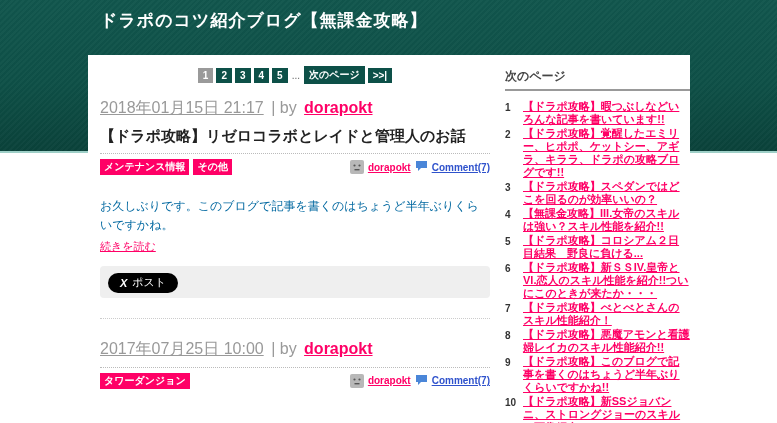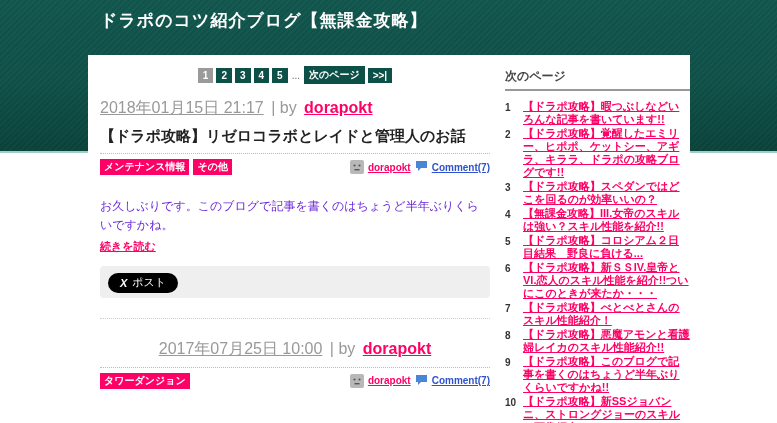--- a/index.html
+++ b/index.html
@@ -33,34 +33,34 @@
   .pagination { margin-top:11px; display:flex; justify-content:center; align-items:center; gap:3px; }
   .page-btn {
     display:inline-block; min-width:9px; padding:2px 5px; font-size:10px; font-weight:bold;
     color:#fff; background:#0d5048; text-align:center; cursor:pointer;
   }
   .page-btn.current { background:#9a9a9a; }
   .ellipsis { font-size:10px; color:#666; margin:0 1px; }
 
   
   .post-date-row { margin-top:14px; font-size:16px; color:#999; }
-  .post2 .post-date-row { margin-top:20px;text-align:center; }
+  .post2 .post-date-row { margin-top:20px; }
   .date-link { color:#999; text-decoration:underline; cursor:pointer; }
   .by-label { color:#999; margin:0 3px; }
   .author-link { color:#ff0066; font-weight:bold; text-decoration:underline; cursor:pointer; }
   .post-title { margin:7px 0 0; font-size:15px; font-weight:bold; color:#222; line-height:1.35; cursor:pointer; }
   .title-sep { border:none; border-top:1px dotted #bbb; margin:7px 0 0; }
   .meta-row { display:flex; justify-content:space-between; align-items:center; margin-top:5px; }
   .tags { display:flex; gap:4px; }
   .tag { background:#ff0066; color:#fff; font-size:10px; font-weight:bold; padding:1px 4px; cursor:pointer; }
   .meta-right { display:flex; align-items:center; gap:4px; font-size:10px; }
   .avatar-wrap { width:14px; height:14px; display:inline-block; }
   .comment-link { color:#2f52cc; text-decoration:underline; font-weight:bold; cursor:pointer; }
-  .post-body { margin:22px 0 0; font-size:12px; color:#6d28d9; line-height:1.6; }
-  .read-more { display:inline-block; font-size:11px; color:#ff0066; font-weight:bold; text-decoration:underline; cursor:pointer; }
+  .post-body { margin:22px 0 0; font-size:12px; color:#0369a1; line-height:1.6; }
+  .read-more { display:inline-block; font-size:11px; color:#ff0066; font-weight:normal; text-decoration:underline; cursor:pointer; }
   .share-box { margin-top:12px; background:#efefef; border-radius:4px; padding:7px 8px; height:32px; }
   .x-btn {
     display:inline-flex; align-items:center; gap:5px; background:#000; color:#fff;
     font-size:11px; padding:2px 12px 3px; border-radius:10px; border:none; cursor:pointer;
     font-family:"Liberation Sans","DejaVu Sans",sans-serif;
   }
   .x-glyph { font-weight:bold; font-size:11px; font-style:italic; }
   .posts-sep { border:none; border-top:1px dotted #ccc; margin:20px 0 0; }
 
   

